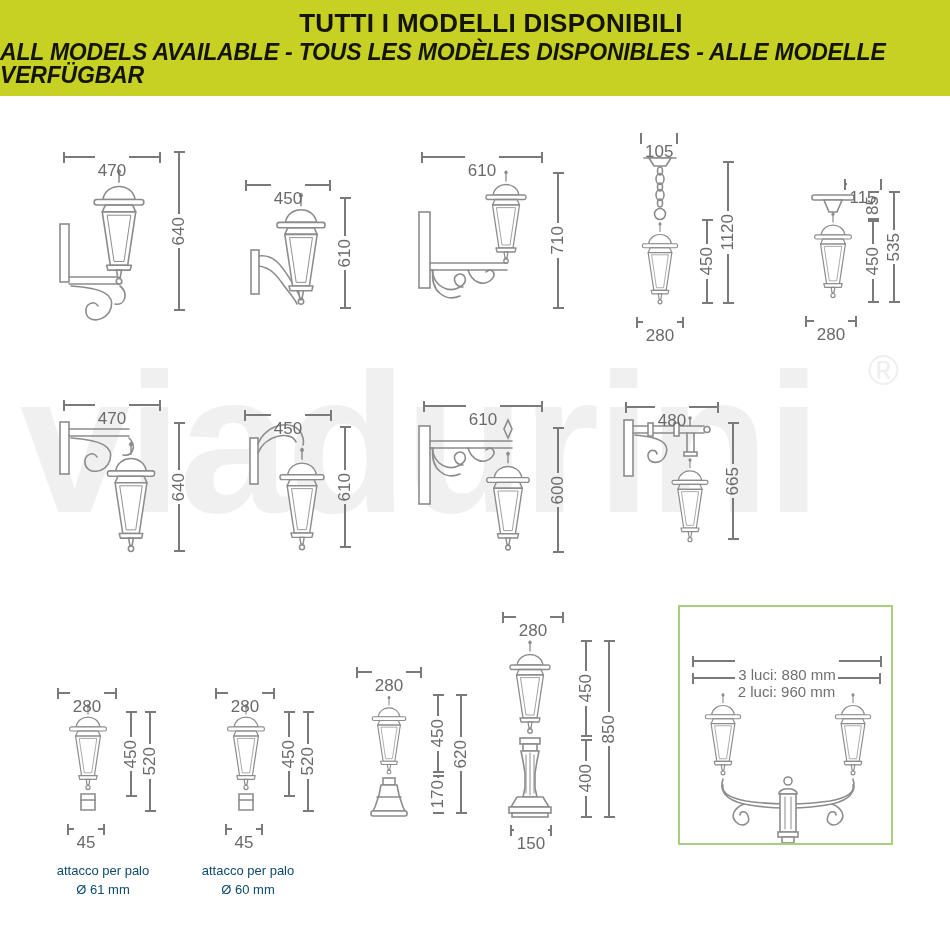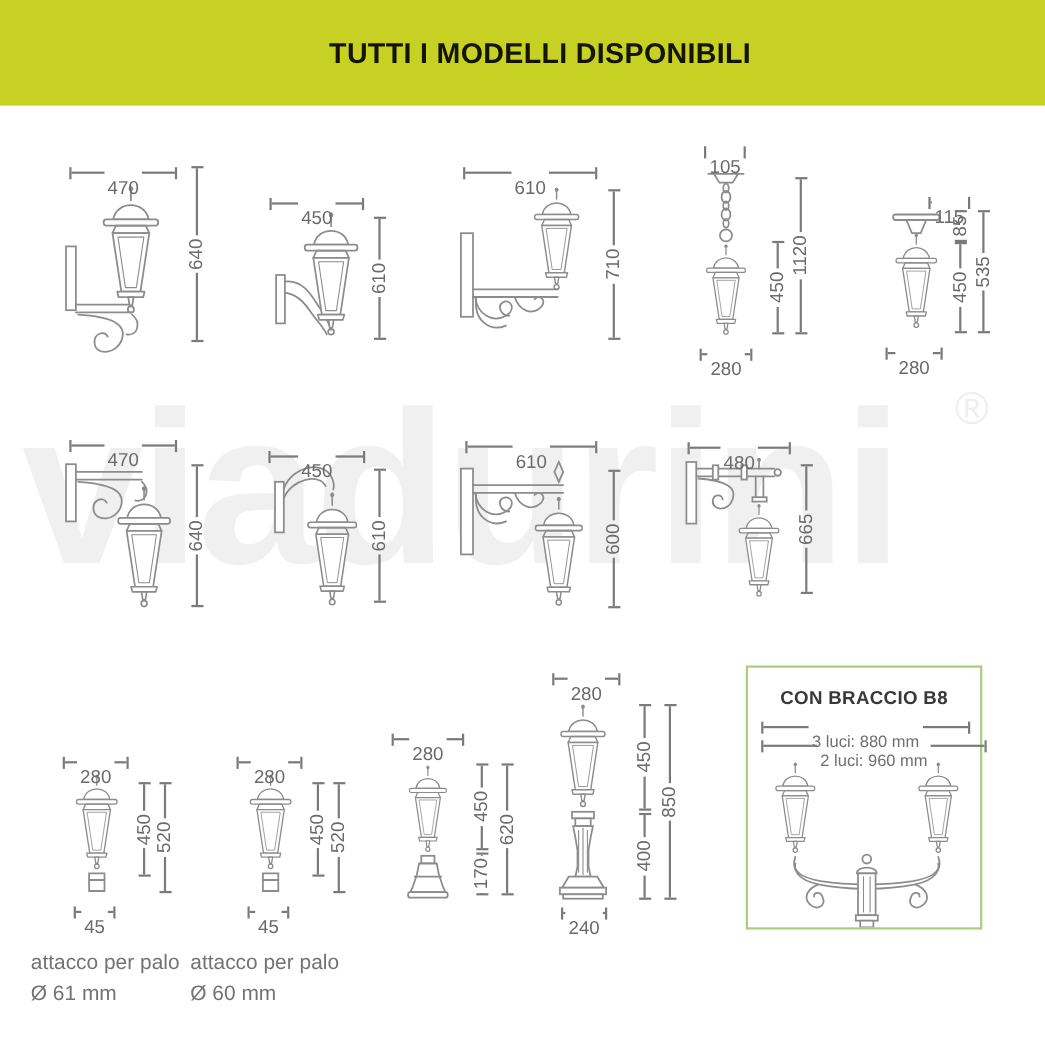--- a/index.html
+++ b/index.html
@@ -30,21 +30,21 @@
   .hdim .lab{flex:0 0 auto;padding:0 3px;font-size:17px;color:var(--tc);line-height:16px;white-space:nowrap;margin-top:28px;}
   .vdim{position:absolute;display:flex;flex-direction:column;align-items:center;width:16px;z-index:2;}
   .vdim .t{flex:0 0 auto;height:2px;width:11px;background:var(--lc);}
   .vdim .l{flex:1 1 0;width:1.5px;background:var(--lc);min-height:0;}
   .vdim .lab{flex:0 0 auto;writing-mode:vertical-rl;transform:rotate(180deg);
              font-size:17px;color:var(--tc);padding:3px 0;line-height:16px;white-space:nowrap;}
   .sm .lab{font-size:15px;color:#6f6f6f;}
 
   .drw{position:absolute;z-index:1;}
 
-  .caption{position:absolute;font-size:19px;color:#737373;line-height:1.45;z-index:2;}
+  .caption{position:absolute;text-align:center;font-size:13px;color:#0c4a6e;line-height:1.45;z-index:2;}
   .caption span{display:block;}
 
   .bbox{position:absolute;left:678px;top:605px;width:215px;height:240px;
         border:2px solid var(--box-border);box-sizing:border-box;background:#fff;z-index:1;}
   .bbox .btitle{position:absolute;left:0;top:18px;width:100%;text-align:center;
                 font-size:17px;font-weight:700;color:#383838;letter-spacing:.3px;}
   .hidden-defs{position:absolute;width:0;height:0;overflow:hidden;}
 </style>
 </head>
 <body>
@@ -65,20 +65,21 @@
           <path d="M30,160 L70,160 L68,168 L32,168 Z"></path>
           <path d="M46,168 L54,168 L52,180 L48,180 Z"></path>
           <circle cx="50" cy="186" r="4.5" fill="none"></circle>
         </g>
       </symbol>
     </defs>
   </svg>
 
   <div class="banner">
     <div class="t1">TUTTI I MODELLI DISPONIBILI</div>
+    <div class="t2">ALL MODELS AVAILABLE - TOUS LES MODÈLES DISPONIBLES - ALLE MODELLE VERFÜGBAR</div>
   </div>
 
   <div class="wm">viadurini</div>
   <div class="wmreg">®</div>
 
   <div class="hdim" style="left:63px;top:149px;width:98px">
       <span class="t"></span>
       <span class="l"></span>
       <span class="lab">470</span>
       <span class="l"></span>
@@ -479,49 +480,48 @@
   <div class="vdim" style="left:601px;top:640px;height:178px">
       <span class="t"></span>
       <span class="l"></span>
       <span class="lab">850</span>
       <span class="l"></span>
       <span class="t"></span>
     </div>
   <div class="hdim" style="left:510px;top:822px;width:42px">
       <span class="t"></span>
       <span class="l"></span>
-      <span class="lab">240</span>
+      <span class="lab">150</span>
       <span class="l"></span>
       <span class="t"></span>
     </div>
   <svg class="drw" style="left:497px;top:636px" width="66" height="184" viewBox="0 0 66 184">
     <g stroke="#8c8c8c" fill="#fff" stroke-width="1.6" stroke-linecap="round">
       <use href="#lantern" x="4" y="2" width="58" height="100"></use>
       <rect x="23" y="102" width="20" height="6"></rect>
       <rect x="26" y="108" width="14" height="7"></rect>
       <path d="M24,115 L42,115 L40,125 L38,137 L38,152 L40,161 L26,161 L28,152 L28,137 L26,125 Z"></path>
       <line x1="33" y1="117" x2="33" y2="159" stroke-width="1"></line>
       <line x1="29" y1="119" x2="29" y2="157" stroke-width="1"></line>
       <line x1="37" y1="119" x2="37" y2="157" stroke-width="1"></line>
       <path d="M20,161 L46,161 L52,171 L14,171 Z"></path>
       <rect x="12" y="171" width="42" height="6"></rect>
       <rect x="15" y="177" width="36" height="4"></rect>
     </g>
   </svg>
 
   <div class="bbox">
-    <div class="btitle">CON BRACCIO B8</div>
     <div class="hdim sm" style="left:12px;top:46px;width:190px">
         <span class="t"></span>
         <span class="l"></span>
         <span class="lab">3 luci: 880 mm</span>
         <span class="l"></span>
         <span class="t"></span>
       </div>
-    <div class="hdim sm" style="left:12px;top:63px;width:205px">
+    <div class="hdim sm" style="left:12px;top:63px;width:189px">
         <span class="t"></span>
         <span class="l"></span>
         <span class="lab">2 luci: 960 mm</span>
         <span class="l"></span>
         <span class="t"></span>
       </div>
     <svg class="drw" style="left:8px;top:84px" width="200" height="152" viewBox="0 0 200 152">
       <g stroke="#8c8c8c" fill="#fff" stroke-width="1.6" stroke-linecap="round">
         <use href="#lantern" x="9" y="0" width="52" height="88"></use>
         <use href="#lantern" x="139" y="0" width="52" height="88"></use>

